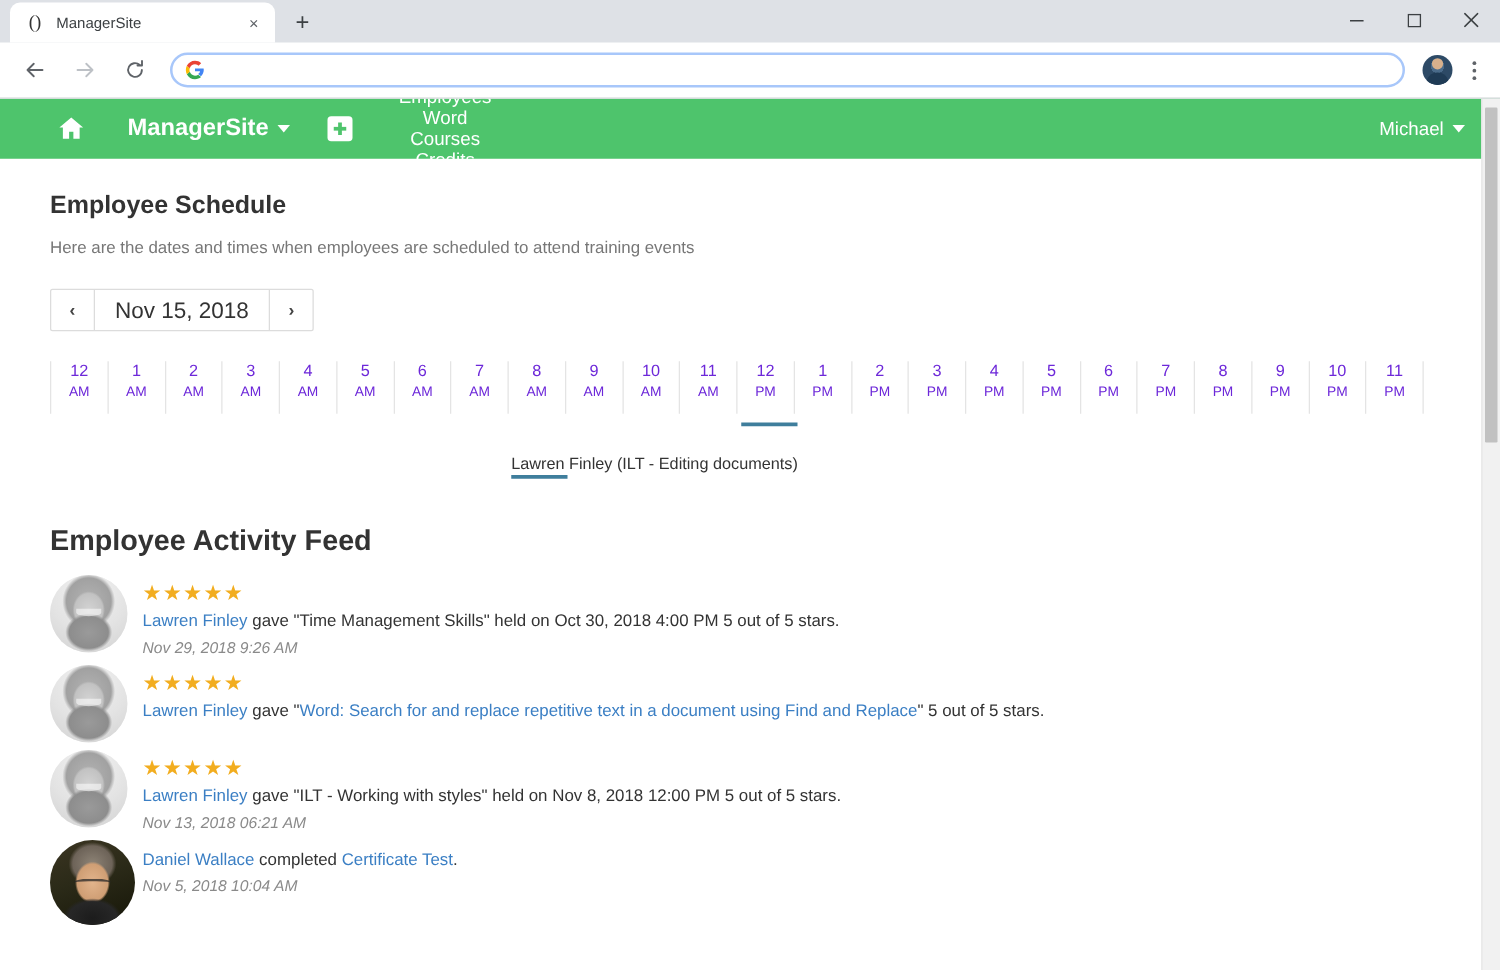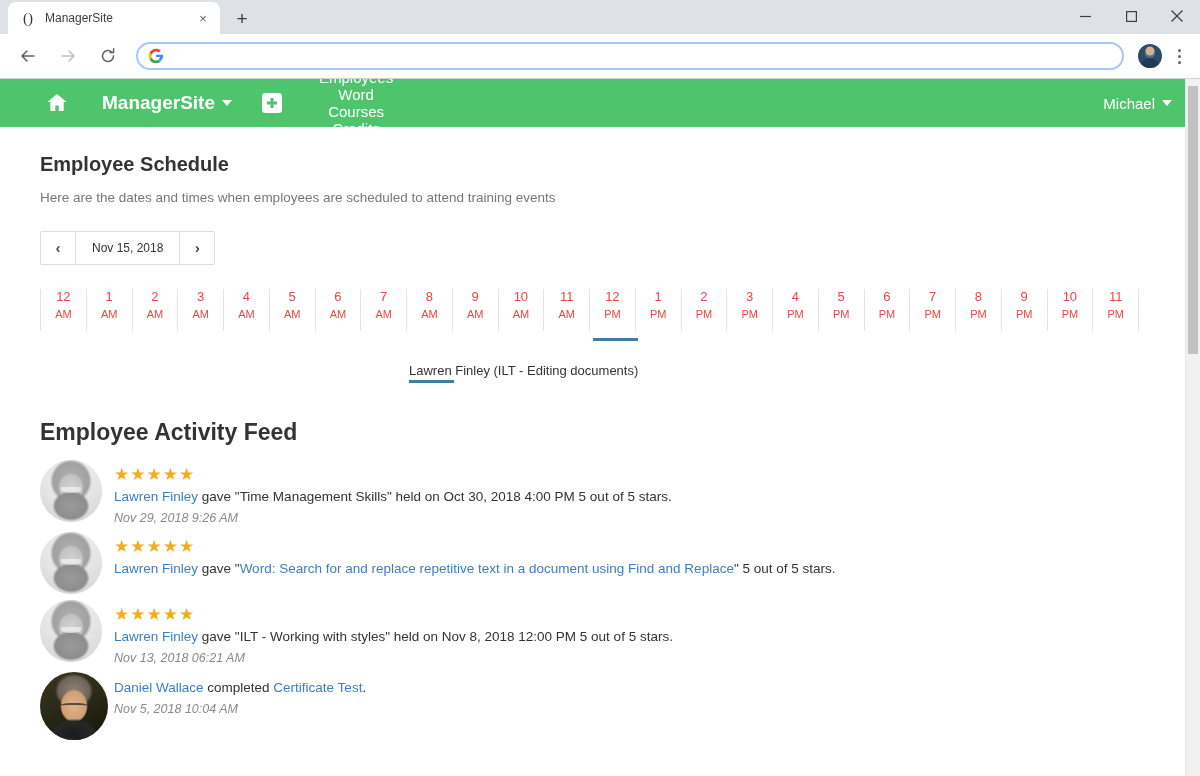--- a/index.html
+++ b/index.html
@@ -218,37 +218,37 @@
   .datenav .arrow {
     width: 35px;
     display: flex; align-items: center; justify-content: center;
     font-size: 14px; color: #444; font-weight: bold;
   }
   .datenav .arrow.left { border-right: 1px solid #dcdcdc; }
   .datenav .arrow.right { border-left: 1px solid #dcdcdc; }
   .datenav .datelabel {
     padding: 0 16px;
     display: flex; align-items: center;
-    font-size: 12px; color: #333;
+    font-size: 18px; color: #333;
     white-space: nowrap;
   }
 
   
   .timeline {
     margin-top: 24px;
     width: 1099px;
     position: relative;
   }
   .hours { display: flex; height: 42px; }
   .hour {
     flex: 1 1 0;
     border-left: 1px solid #e4e4e4;
     display: flex; flex-direction: column;
     align-items: center; justify-content: flex-start;
-    color: #ef4444;
+    color: #6d28d9;
   }
   .hour:last-child { border-right: 1px solid #e4e4e4; }
   .hour .h { font-size: 13px; line-height: 15px; }
   .hour .m { font-size: 11px; line-height: 15px; margin-top: 3px; }
 
   .events { position: relative; height: 76px; margin-top: 6px; }
   .event { position: absolute; white-space: nowrap; }
   .event .ev-label {
     font-size: 13px; color: #333333;
     line-height: 16px;

